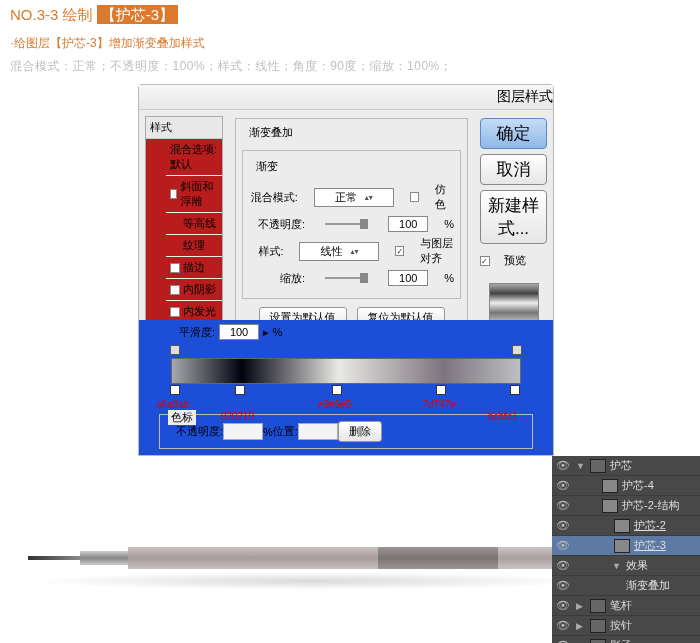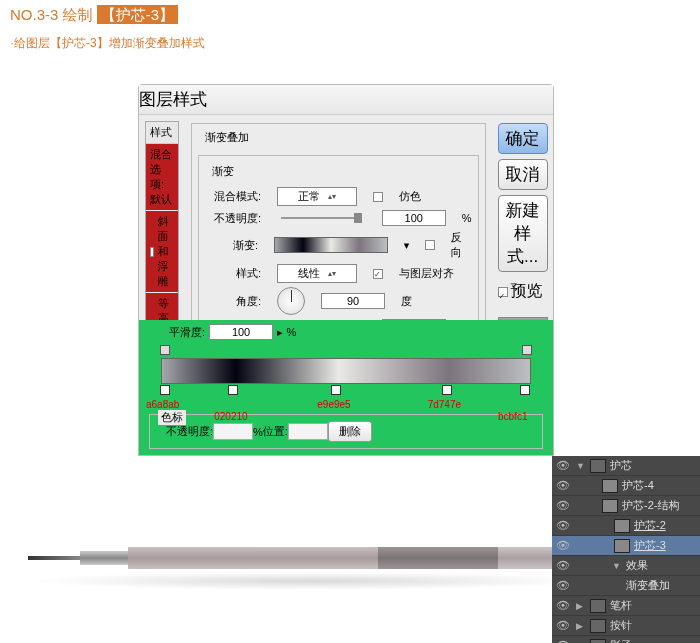--- a/index.html
+++ b/index.html
@@ -5,54 +5,54 @@
 * { box-sizing: border-box; margin: 0; padding: 0; font-family: "Microsoft YaHei", SimSun, sans-serif; }
 body { width: 700px; height: 643px; background: #fff; font-size: 12px; position: relative; overflow: hidden; }
 
 .header { padding: 6px 10px 2px; }
 .title-line { font-size: 15px; color: #d97a2e; font-weight: 500; }
 .orange-bg { background: #d97a2e; color: #fff; padding: 1px 4px; }
 .sub1 { color: #d97a2e; font-size: 12px; margin-top: 10px; }
 .sub2 { color: #c0c0c0; font-size: 12px; margin-top: 6px; letter-spacing: 0.5px; }
 
 .dialog { position: absolute; left: 138px; top: 84px; width: 416px; background: #ececec; border: 1px solid #bbb; border-radius: 4px 4px 0 0; }
-.dialog-title { text-align: left; padding: 3px 0; font-size: 17px; background: linear-gradient(#f6f6f6,#e8e8e8); border-bottom: 1px solid #ccc; }
+.dialog-title { text-align: right; padding: 3px 0; font-size: 14px; background: linear-gradient(#f6f6f6,#e8e8e8); border-bottom: 1px solid #ccc; }
 .dialog-body { display: flex; }
 
 .left-list { width: 86px; background: #b91c1c; border: 1px solid #aaa; margin: 6px; font-size: 11px; }
 .left-list .hdr { background: #e8e8e8; padding: 3px 4px; border-bottom: 1px solid #ccc; }
-.left-list .item { padding: 3px 4px; border-bottom: 1px solid #eee; display: flex; align-items: center; gap: 3px; }
+.left-list .item { padding: 3px 4px; border-bottom: 1px solid #eee; display: flex; align-items: center; gap: 3px; margin-left: 20px; }
 .left-list .sel { background: #5a93d6; color: #fff; }
 .cb { width: 10px; height: 10px; border: 1px solid #888; background: #fff; display: inline-block; }
 .cb.checked::after { content: "✓"; font-size: 8px; position: relative; top: -3px; color: #333; }
 
 .mid { flex: 1; padding: 8px 6px; }
 .group { border: 1px solid #bbb; background: #ececec; padding: 6px; }
 .group-title { font-size: 11px; margin: -12px 0 4px 4px; background: #ececec; display: inline-block; padding: 0 3px; }
 .inner-group { border: 1px solid #bbb; padding: 8px 6px; margin-top: 6px; }
 .row { display: flex; align-items: center; gap: 16px; margin: 4px 0; font-size: 11px; }
 .row .lbl { text-align: right; width: 56px; }
 .sel-box { border: 1px solid #888; background: #fff; padding: 1px 20px; min-width: 80px; display: inline-flex; justify-content: space-between; align-items: center; }
 .sel-box .arrows { font-size: 8px; color: #555; }
-.num-in { width: 64px; border: 1px solid #888; background: #fff; padding: 1px 3px; text-align: center; }
+.num-in { width: 40px; border: 1px solid #888; background: #fff; padding: 1px 3px; text-align: center; }
 .grad-bar { width: 120px; height: 16px; border: 1px solid #666; background: linear-gradient(to right,#a6a8ab,#020210,#e9e9e5,#7d747e,#bcbfc1); }
 .btn-sm { border: 1px solid #999; background: linear-gradient(#fff,#e6e6e6); border-radius: 3px; padding: 2px 10px; font-size: 11px; }
 .dial { width: 28px; height: 28px; border: 1px solid #888; border-radius: 50%; background: radial-gradient(#fff,#ddd); position: relative; }
 .dial::after { content: ""; position: absolute; left: 13px; top: 2px; width: 1px; height: 12px; background: #333; }
 .slider { flex: 1; height: 2px; background: #999; position: relative; margin: 0 4px; }
 .slider::after { content: ""; position: absolute; width: 8px; height: 10px; background: #888; top: -4px; }
 .slider.full::after { right: 0; }
 
 .right-col { width: 86px; padding: 8px 6px; display: flex; flex-direction: column; gap: 5px; align-items: stretch; }
 .btn { border: 1px solid #888; border-radius: 4px; padding: 3px 0; text-align: center; font-size: 17px; background: linear-gradient(#fff,#e6e6e6); }
 .btn.primary { background: linear-gradient(#c5ddf7,#8fb7e8); border-color: #5a8ac9; }
-.prev-chk { display: flex; align-items: center; gap: 3px; margin-top: 4px; font-size: 16px; }
+.prev-chk { display: flex; align-items: center; gap: 14px; margin-top: 4px; font-size: 11px; }
 .prev-swatch { width: 50px; height: 40px; border: 1px solid #888; background: linear-gradient(#aaa,#444,#eee,#777,#bbb); margin-top: 10px; align-self: center; }
 
-.grad-editor { position: absolute; left: 138px; top: 320px; width: 416px; height: 136px; background: #22c55e; border: 1px solid #bbb; border-top: none; padding: 4px 10px 0; }
+.grad-editor { position: absolute; left: 138px; top: 320px; width: 416px; height: 136px; background: #1d4ed8; border: 1px solid #bbb; border-top: none; padding: 4px 20px 0; }
 .ge-top { font-size: 11px; display: flex; align-items: center; gap: 4px; margin-left: 20px; }
 .ge-bar { margin: 18px 12px 0; height: 26px; border: 1px solid #666; background: linear-gradient(to right,#a6a8ab 0%,#020210 20%,#e9e9e5 48%,#7d747e 78%,#bcbfc1 100%); position: relative; }
 .stop { position: absolute; bottom: -14px; width: 12px; height: 12px; }
 .stop .house { width: 10px; height: 10px; background: #fff; border: 1px solid #333; }
 .stop .lbl2 { position: absolute; top: 14px; left: -14px; color: #e00000; font-size: 10px; white-space: nowrap; }
 .stop.s1 { left: -2px; } .stop.s2 { left: 18%; } .stop.s3 { left: 46%; } .stop.s4 { left: 76%; } .stop.s5 { right: -2px; }
 .stop.s2 .lbl2 { top: 26px; }
 .stop.s5 .lbl2 { top: 26px; left: -22px; }
 .top-stop { position: absolute; top: -14px; width: 10px; height: 10px; border: 1px solid #555; background: #ddd; }
 .ge-sebiao { border: 1px solid #bbb; margin: 30px 0 0; padding: 6px 8px; font-size: 11px; display: flex; align-items: center; }
@@ -79,20 +79,21 @@
 </style>
 </head>
 <body>
 
 <div class="header">
   <div class="title-line">
     <span>NO.3-3 绘制</span>
     <span class="orange-bg">【护芯-3】</span>
   </div>
   <div class="sub1">·给图层【护芯-3】增加渐变叠加样式</div>
+  <div class="sub2">混合模式：正常；不透明度：100%；样式：线性；角度：90度；缩放：100%；</div>
 </div>
 
 <div class="dialog">
   <div class="dialog-title">图层样式</div>
   <div class="dialog-body">
     <div class="left-list">
       <div class="hdr">样式</div>
       <div class="item">混合选项:默认</div>
       <div class="item">
           <span class="cb"></span>
@@ -150,42 +151,29 @@
             <span class="cb"></span>
               <span>仿色</span>
           </div>
           <div class="row">
             <span class="lbl">不透明度:</span>
             <div class="slider full"></div>
             <span class="num-in">100</span>
             <span>%</span>
           </div>
           <div class="row">
-            <span class="lbl">渐变:</span>
-            <div class="grad-bar"></div>
-            <span>▾</span>
-            <span class="cb"></span>
-              <span>反向</span>
-          </div>
-          <div class="row">
             <span class="lbl">样式:</span>
             <span class="sel-box">
                 <span>线性</span>
                 <span class="arrows">▴▾</span>
               </span>
             <span class="cb checked"></span>
               <span>与图层对齐</span>
           </div>
           <div class="row">
-            <span class="lbl">角度:</span>
-            <div class="dial"></div>
-            <span class="num-in">90</span>
-            <span>度</span>
-          </div>
-          <div class="row">
             <span class="lbl">缩放:</span>
             <div class="slider full"></div>
             <span class="num-in">100</span>
             <span>%</span>
           </div>
         </div>
         <div class="row" style="justify-content:center;gap:10px;margin-top:8px">
           <span class="btn-sm">设置为默认值</span>
           <span class="btn-sm">复位为默认值</span>
         </div>

